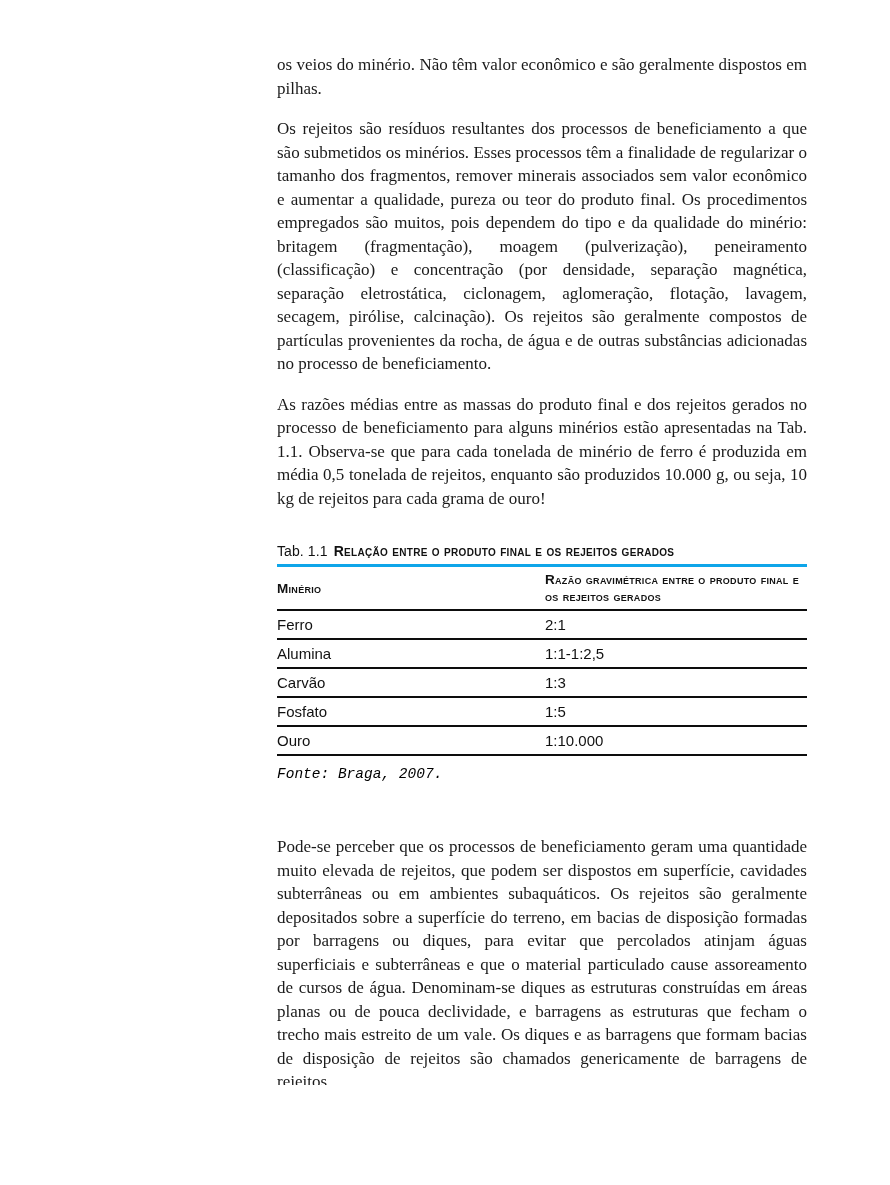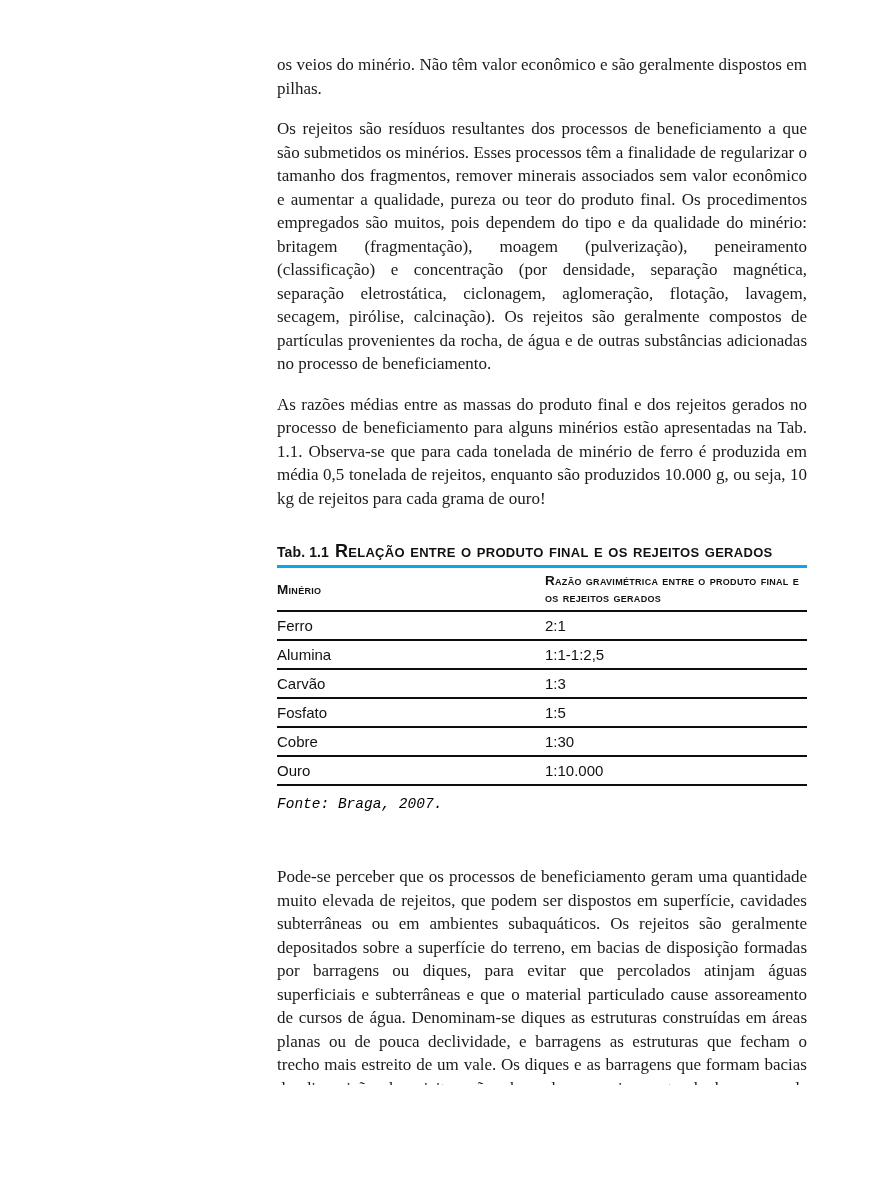--- a/index.html
+++ b/index.html
@@ -38,27 +38,27 @@
     font-family: "Liberation Sans", sans-serif;
     color: #111111;
   }
   .tab-caption {
     font-size: 14px;
     line-height: 19px;
     margin-bottom: 3px;
     white-space: nowrap;
   }
   .tab-label {
-    font-weight: 700;
+    font-weight: 400;
     letter-spacing: 0.1px;
   }
   .tab-title {
     font-variant: small-caps;
     font-weight: 600;
-    font-size: 18px;
+    font-size: 14px;
     letter-spacing: 0.3px;
     margin-left: 6px;
   }
   table.minerals {
     width: 100%;
     border-collapse: collapse;
     border-top: 3px solid #0ea5e9;
   }
   table.minerals th {
     font-variant: small-caps;
@@ -150,24 +150,20 @@
           </tr>
           <tr>
             <td>Carvão</td>
             <td>1:3</td>
           </tr>
           <tr>
             <td>Fosfato</td>
             <td>1:5</td>
           </tr>
           <tr>
-            <td>Cobre</td>
-            <td>1:30</td>
-          </tr>
-          <tr>
             <td>Ouro</td>
             <td>1:10.000</td>
           </tr>
         </tbody>
       </table>
       <p class="fonte">Fonte: Braga, 2007.</p>
     </div>
 
     <p class="body-par last-par">Pode-se perceber que os processos de beneficiamento geram uma quantidade muito elevada de rejeitos, que podem ser dispostos em superfície, cavidades subterrâneas ou em ambientes subaquáticos. Os rejeitos são geralmente depositados sobre a superfície do terreno, em bacias de disposição formadas por barragens ou diques, para evitar que percolados atinjam águas superficiais e subterrâneas e que o material particulado cause assoreamento de cursos de água. Denominam-se diques as estruturas construídas em áreas planas ou de pouca declividade, e barragens as estruturas que fecham o trecho mais estreito de um vale. Os diques e as barragens que formam bacias de disposição de rejeitos são chamados genericamente de barragens de rejeitos.</p>
 

